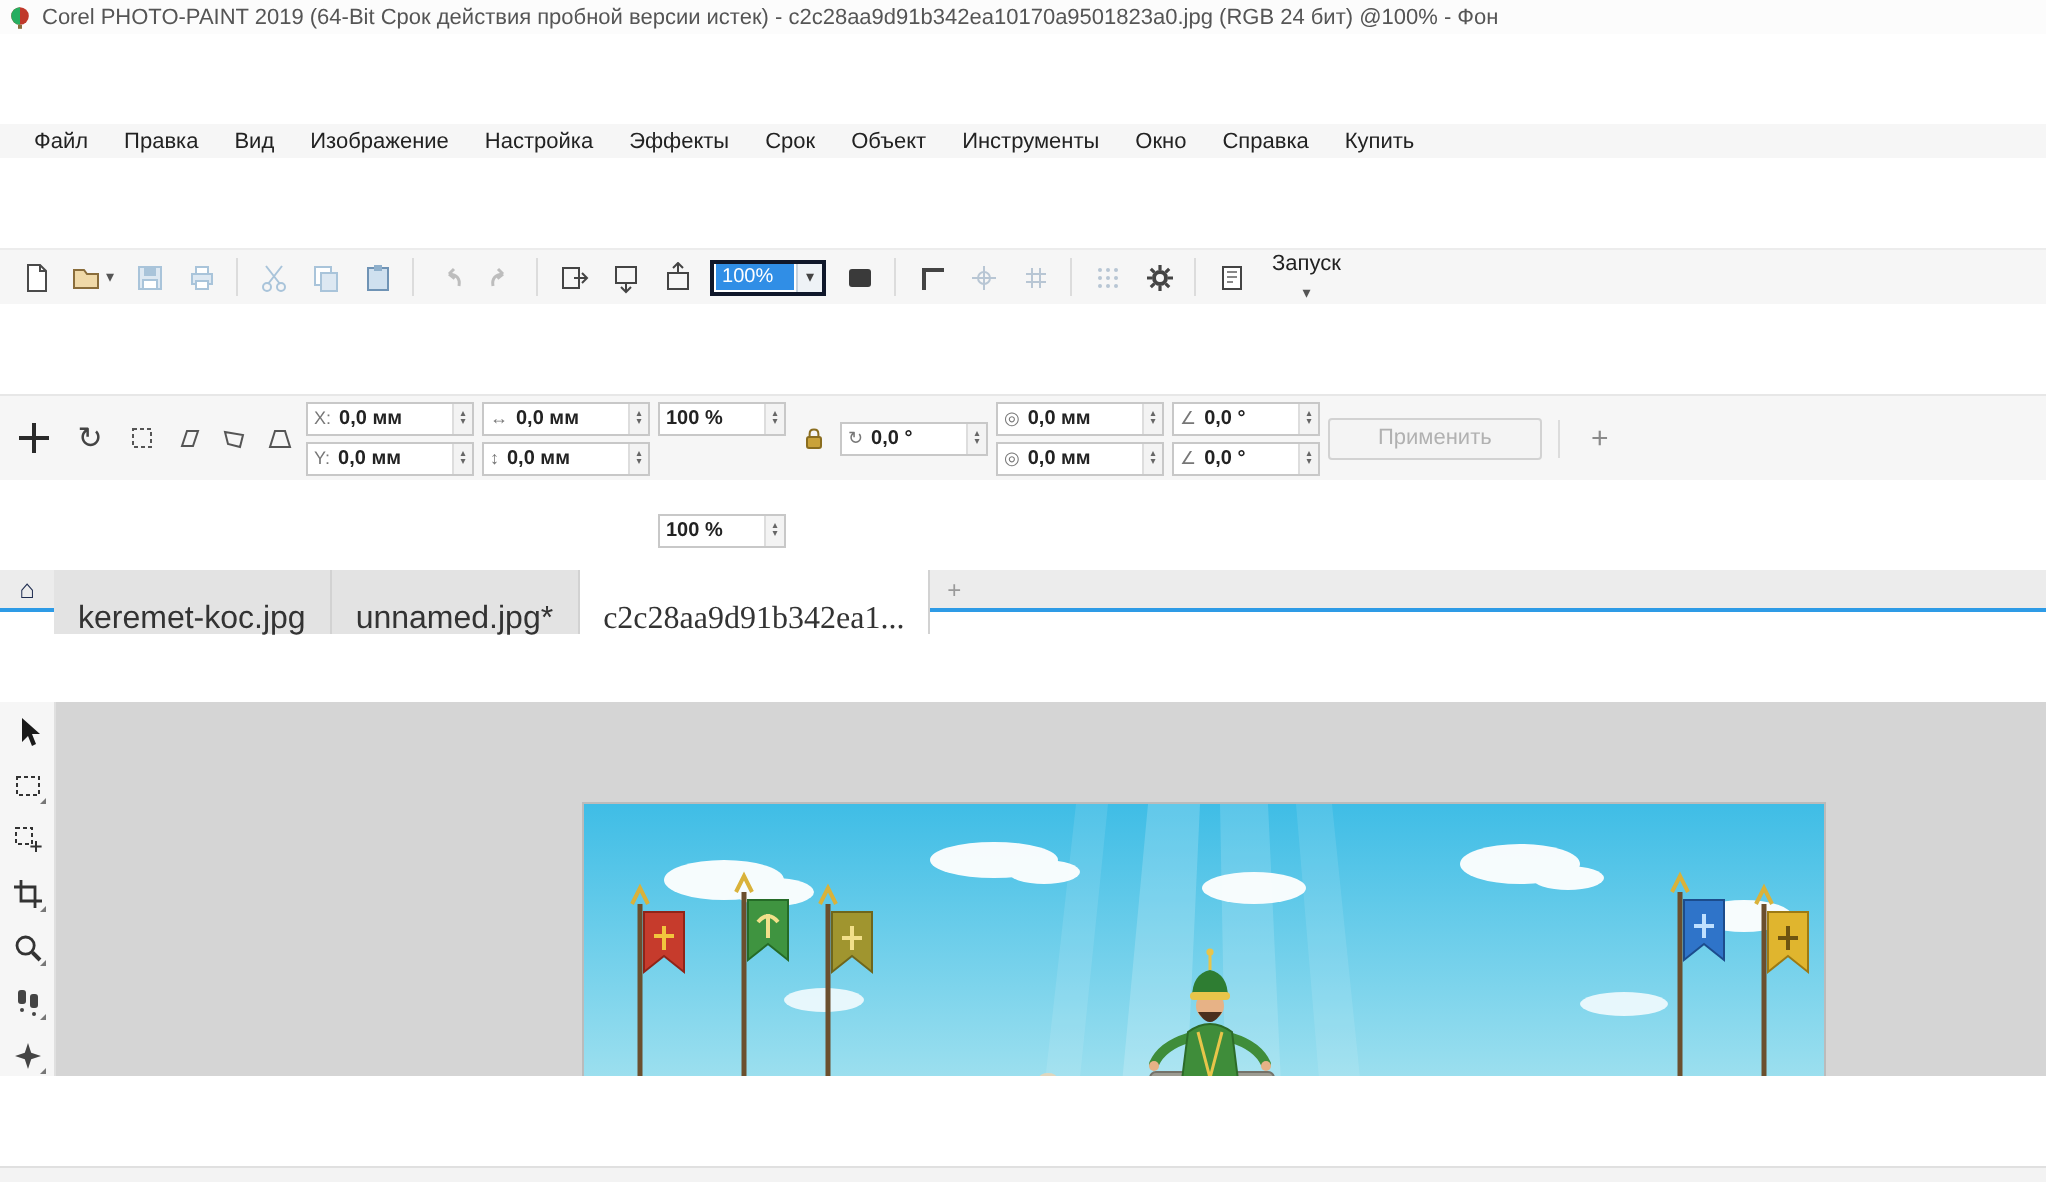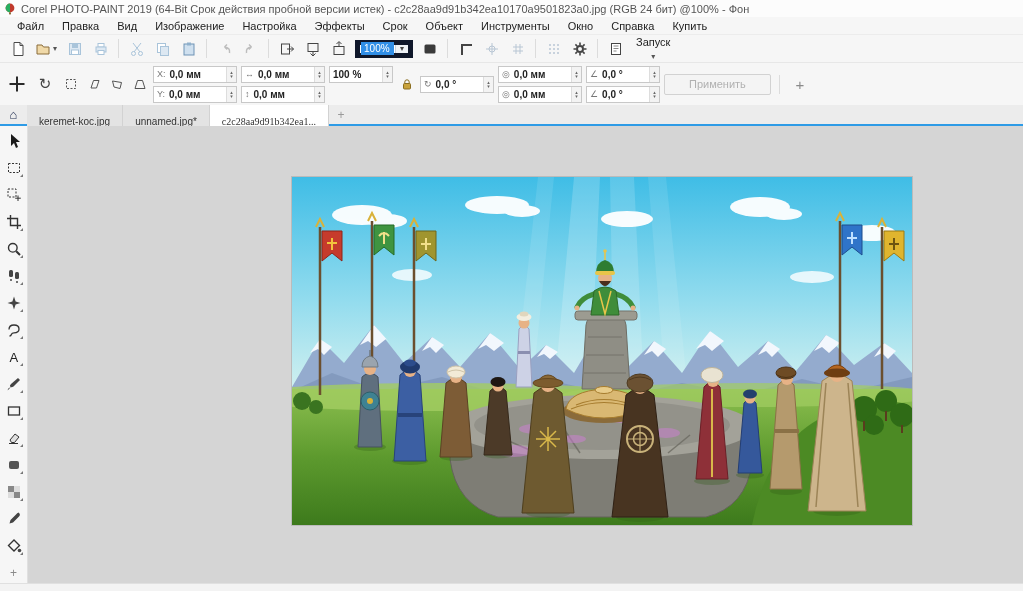--- a/index.html
+++ b/index.html
@@ -1,55 +1,55 @@
 <!DOCTYPE html>
 <html><head>
 <meta charset="utf-8">
 <style>
   * { box-sizing: border-box; margin: 0; padding: 0; }
   html,body { width:1023px; height:591px; overflow:hidden; }
   body { font-family:"Liberation Sans", sans-serif; font-size:11px; color:#333; background:#fff; }
-  .app { display:flex; flex-direction:column; width:1023px; height:591px; }
+  .app { display:flex; flex-direction:column; width:1023px; height:591px;gap:45px; }
 
   
   .titlebar { height:17px; background:#fcfcfc; display:flex; align-items:center; gap:5px; padding-left:4px; color:#555; font-size:11px; flex:0 0 auto; white-space:nowrap; overflow:hidden; }
   .app-icon { width:12px; height:12px; flex:0 0 auto; }
 
   
   .menubar { height:17px; background:#f6f6f6; display:flex; align-items:center; padding-left:8px; flex:0 0 auto; }
   .menu-item { padding:1px 9px; color:#222; cursor:default; }
 
   
   .toolbar { height:28px; background:#f6f6f6; border-top:1px solid #ececec; display:flex; align-items:center; padding-left:5px; gap:1px; flex:0 0 auto; }
   .tbtn { width:25px; height:23px; display:flex; align-items:center; justify-content:center; border-radius:2px; position:relative; }
   .tbtn.wide { width:auto; padding:0 4px; gap:2px; }
   .sep { width:1px; height:19px; background:#dcdcdc; margin:0 4px; flex:0 0 auto; }
   .dd { font-size:8px; color:#555; }
-  .zoom-combo { width:58px; height:18px; border:5px solid #0f172a; background:#fff; display:flex; align-items:center; margin:0 3px; }
+  .zoom-combo { width:58px; height:18px; border:2px solid #0f172a; background:#fff; display:flex; align-items:center; margin:0 3px; }
   .zoom-value { flex:1; background:#308ee6; color:#fff; font-size:10px; padding:1px 3px; margin:1px; }
   .zoom-dd { width:13px; height:100%; display:flex; align-items:center; justify-content:center; background:#eef2f6; border-left:1px solid #c6d2de; font-size:8px; color:#444; }
   .launch { display:flex; align-items:center; gap:4px; padding:2px 7px; border-radius:2px; color:#222;flex-direction:column; }
 
   
   .propbar { height:43px; background:#f6f6f6; border-top:1px solid #e7e7e7; display:flex; align-items:center; padding-left:5px; gap:4px; flex:0 0 auto; font-size:10px; }
   .pbtn { width:24px; height:24px; display:flex; align-items:center; justify-content:center; border-radius:2px; }
   .pbtn.small { width:19px; height:19px; }
   .pcol { display:flex; flex-direction:column; gap:3px; }
   .pfield { display:flex; align-items:center; height:17px; background:#fff; border:1px solid #c8c8c8; padding-left:1px; }
   .flabel { color:#777; padding:0 2px; flex:0 0 auto; font-size:9px; }
   .fval { flex:1; padding-left:2px; color:#222; white-space:nowrap;font-weight:bold; }
   .spin { display:flex; flex-direction:column; width:10px; height:100%; border-left:1px solid #ddd; align-items:center; justify-content:center; line-height:4px; font-size:5px; color:#666; background:#f3f3f3; }
   .w84 { width:84px; } .w64 { width:64px;margin-top:36px; } .w74 { width:74px; }
   .apply-btn { height:21px; padding:0 24px; border:1px solid #d2d2d2; background:#f4f4f4; color:#b1b1b1; border-radius:2px; font-size:11px; }
   .glyph { font-size:12px; color:#444; }
 
   
   .tabbar { height:21px; background:#ececec; display:flex; align-items:stretch; border-bottom:2px solid #2e9be6; flex:0 0 auto; }
   .home-btn { width:27px; display:flex; align-items:center; justify-content:center; font-size:13px; color:#1d2b4f; font-weight:bold; }
-  .tab { display:flex; align-items:center; padding:16px 12px; background:#e3e3e3; border-right:1px solid #d2d2d2; color:#333; font-size:10px; white-space:nowrap; }
+  .tab { display:flex; align-items:flex-start; padding:16px 12px; background:#e3e3e3; border-right:1px solid #d2d2d2; color:#333; font-size:16px; white-space:nowrap; }
   .tab.active { background:#ffffff;font-family:Liberation Serif, serif; }
   .newtab-btn { width:24px; display:flex; align-items:center; justify-content:center; color:#9a9a9a; font-size:12px; }
 
   
   .workspace { flex:1; display:flex; min-height:0; }
   .toolbox { width:28px; background:#f6f6f6; border-right:1px solid #e0e0e0; display:flex; flex-direction:column; align-items:center; padding-top:5px; gap:7px; flex:0 0 auto; overflow:hidden; }
   .tool { width:21px; height:20px; display:flex; align-items:center; justify-content:center; border-radius:2px; position:relative; flex:0 0 auto; }
   .tool.fly::after { content:""; position:absolute; right:1px; bottom:1px; border-left:3px solid transparent; border-bottom:3px solid #777; }
   .canvas { flex:1; background:#d5d5d5; position:relative; overflow:hidden; }
   .doc-image { position:absolute; left:264px; top:51px; width:620px; height:348px; box-shadow:0 0 0 1px rgba(0,0,0,0.12); }

